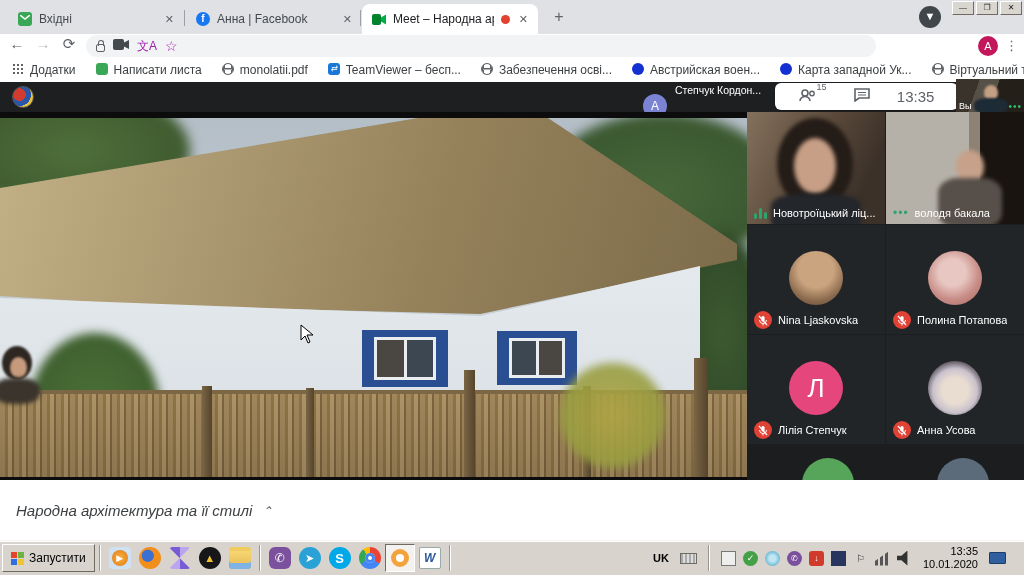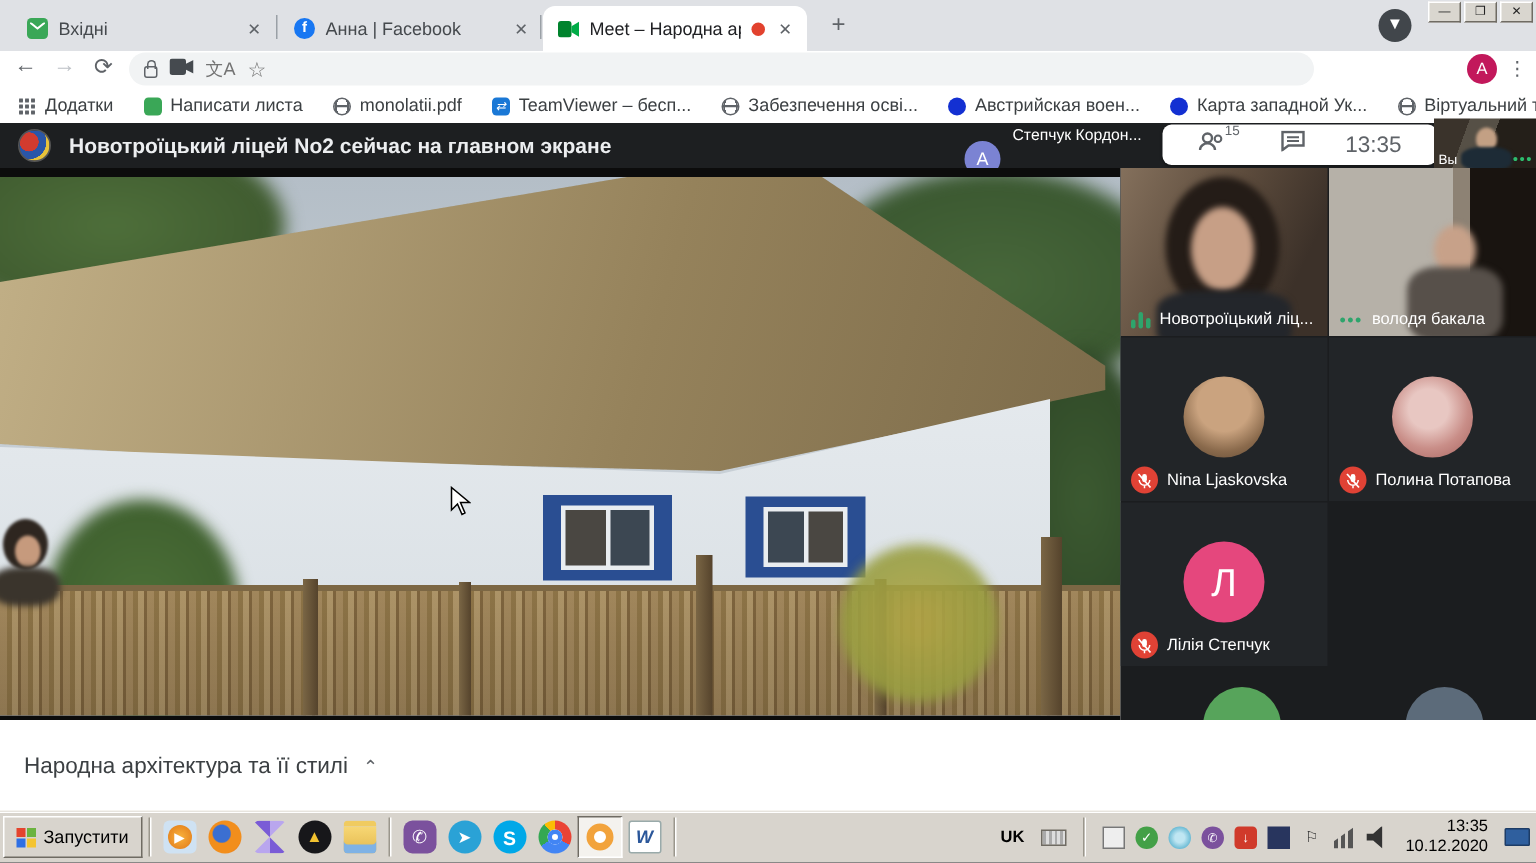--- a/index.html
+++ b/index.html
@@ -32,29 +32,29 @@
 
   
   #toolbar { position:absolute; left:0; top:34px; width:1024px; height:24px; background:#fff; }
   .navic { position:absolute; top:1px; font-size:15px; color:#5f6368; width:22px; text-align:center; }
   #omnibox { position:absolute; left:86px; top:1px; width:790px; height:22px; border-radius:11px;
     background:#f1f3f4; display:flex; align-items:center; padding:0 10px; gap:8px; }
   #omnibox .url { flex:1; font-size:12.5px; color:#202124; }
   .lock { width:9px; height:8px; border:1.5px solid #5f6368; border-radius:2px; position:relative; margin-top:3px;}
   .lock:before { content:""; position:absolute; left:1px; top:-5px; width:4px; height:5px;
     border:1.5px solid #5f6368; border-bottom:none; border-radius:3px 3px 0 0; }
-  .boxic { font-size:12px; color:#737373; }
+  .boxic { font-size:12px; color:#a21caf; }
   #profile-badge { position:absolute; right:26px; top:2px; width:20px; height:20px; border-radius:50%;
     background:#c2185b; color:#fff; font-size:11px; text-align:center; line-height:20px; }
   #menu-dots { position:absolute; right:6px; top:2px; color:#5f6368; font-size:13px; line-height:20px; }
 
   
   #bookmarks { position:absolute; left:0; top:58px; width:1024px; height:24px; background:#fff;
     display:flex; align-items:center; gap:20px; padding:0 12px; font-size:12px; color:#3c4043; }
-  .bm { display:flex; align-items:flex-end; gap:6px; white-space:nowrap; }
+  .bm { display:flex; align-items:flex-start; gap:6px; white-space:nowrap; }
   .bmic { width:12px; height:12px; border-radius:50%; flex:none; }
   .bmic.grid { border-radius:2px; background:
     radial-gradient(circle 1.5px, #5f6368 1.4px, transparent 1.5px) 0 0/4px 4px; }
   .bmic.globe { border:1.5px solid #5f6368; background:
     linear-gradient(#5f6368 0 0) center/100% 1.5px no-repeat,
     radial-gradient(ellipse 3px 5px, transparent 3.6px, #5f6368 3.2px 4.6px, transparent 4.9px); }
   .bmic.green { background:#3aa757; border-radius:3px; }
   .bmic.tv { background:#1a78d6; border-radius:3px; color:#fff; font-size:8px; text-align:center; line-height:12px; }
   .bmic.blue { background:#1330d2; }
 
@@ -132,37 +132,37 @@
   #v1 { left:0; top:0; background:linear-gradient(115deg,#84705c,#5c4b3c 45%,#3c3129 80%); }
   #v2 { left:139px; top:0; background:linear-gradient(90deg,#b6b1a8 0 60%,#8d8274 60% 68%,#191410 68%); }
   #a1 { left:0; top:113px; } #a2 { left:139px; top:113px; }
   #a3 { left:0; top:223px; } #a4 { left:139px; top:223px; }
   .fig { position:absolute; border-radius:50%; filter:blur(2px); }
   .pcircle { position:absolute; top:346px; width:52px; height:52px; border-radius:50%; }
 
   
   #footer { position:absolute; left:0; top:480px; width:1024px; height:60px; background:#fff; }
   #meeting-title { position:absolute; left:16px; top:22px; font-size:15px; color:#3c4043;
-    display:flex; gap:10px; align-items:center; }
+    display:flex; gap:10px; align-items:center;font-style:italic; }
   #meeting-title .chev { color:#5f6368; font-size:12px; }
 
   
   #taskbar { position:absolute; left:0; top:540px; width:1024px; height:35px; background:#d8d4cd;
     border-top:1px solid #f5f3ef; box-shadow:inset 0 1px 0 #fff; display:flex; align-items:center; }
   #start-btn { margin-left:2px; height:28px; display:flex; align-items:center; gap:5px; padding:0 8px;
     background:#d8d4cd; border:1px solid; border-color:#fff #6f6b63 #6f6b63 #fff; font-size:12px;
     color:#000; }
   .winlogo { width:13px; height:13px; display:grid; grid-template-columns:1fr 1fr; gap:1px; }
   .winlogo i { display:block; } .winlogo .r{background:#e4442e;} .winlogo .g{background:#6cb33f;}
   .winlogo .b{background:#2e6fe4;} .winlogo .y{background:#f4c430;}
   .tb-sep { width:2px; height:26px; margin:0 4px; border-left:1px solid #9a968c; border-right:1px solid #fff; }
   .ql { width:30px; height:28px; display:flex; align-items:center; justify-content:center; flex:none; }
   .ql.pressed { background:#f4f2ee; border:1px solid; border-color:#6f6b63 #fff #fff #6f6b63; }
   .ic24 { width:22px; height:22px; border-radius:4px; position:relative; flex:none; }
-  #tray { margin-left:auto; display:flex; align-items:center; gap:7px; padding-right:4px; }
+  #tray { margin-left:auto; display:flex; align-items:center; gap:7px; padding-right:18px; }
   #lang { font-size:11px; font-weight:bold; color:#000; padding:2px 4px; }
   .trayic { width:15px; height:15px; display:flex; align-items:center; justify-content:center;
     font-size:10px; flex:none; }
   #clock { text-align:right; font-size:11px; line-height:13px; color:#000; margin:0 4px; }
   #show-desktop { width:17px; height:12px; background:#2f5f9e; border:1px solid #1d3c66; border-radius:1px; }
   .kbd { width:17px; height:11px; border:1px solid #6f6b63; background:
     repeating-linear-gradient(90deg,#aaa 0 2px,#ddd 2px 4px); }
 </style>
 </head>
 <body>
@@ -257,21 +257,20 @@
       </span>
     <span class="bm">
       <i class="bmic globe"></i>
       <span>Віртуальний тур ук...</span>
       </span>
 
   </div>
 
   <div id="banner">
     <div id="banner-logo"></div>
-    <div id="banner-title">Новотроїцький ліцей No2 сейчас на главном экране</div>
   </div>
   <div id="presenter">
     <div id="presenter-avatar">A</div>
     <div id="presenter-names">
       <div>Степчук Кордон...</div>
       <div class="sub">и еще 6 чел.</div>
     </div>
   </div>
   <div id="banner-panel">
     <span class="panel-ic">
@@ -387,20 +386,33 @@
         <span class="mic-off-badge">
           <svg width="10" height="11" viewBox="0 0 10 11">
               <rect x="3.4" y="1" width="3.2" height="5.5" rx="1.6" fill="#fff"></rect>
               <path d="M1.5 5a3.5 3.5 0 0 0 7 0M5 8.5v2" stroke="#fff" stroke-width="1" fill="none"></path>
               <line x1="1" y1="1" x2="9" y2="10" stroke="#fff" stroke-width="1.2"></line>
             </svg>
         </span>
         <span class="nm">Лілія Степчук</span>
       </div>
     </div>
+    <div class="tile" id="a4">
+      <div class="avatar" style="background:radial-gradient(circle at 50% 55%, #e9ddd2 0 32%, #c9c2cc 55%, #3e3640 80%)"></div>
+      <div class="tile-label">
+        <span class="mic-off-badge">
+          <svg width="10" height="11" viewBox="0 0 10 11">
+              <rect x="3.4" y="1" width="3.2" height="5.5" rx="1.6" fill="#fff"></rect>
+              <path d="M1.5 5a3.5 3.5 0 0 0 7 0M5 8.5v2" stroke="#fff" stroke-width="1" fill="none"></path>
+              <line x1="1" y1="1" x2="9" y2="10" stroke="#fff" stroke-width="1.2"></line>
+            </svg>
+        </span>
+        <span class="nm">Анна Усова</span>
+      </div>
+    </div>
     <div class="pcircle" style="left:55px;background:#57a45b"></div>
     <div class="pcircle" style="left:190px;background:#5c6b7a"></div>
   </div>
 
   <div id="footer">
     <div id="meeting-title">
       <span>Народна архітектура та її стилі</span>
       <span class="chev">⌃</span>
     </div>
 
@@ -466,19 +478,19 @@
       <span class="trayic" style="border-radius:50%;background:#43a047;color:#fff;font-size:9px">✓</span>
       <span class="trayic" style="border-radius:50%;background:radial-gradient(#bfe6f2 30%,#2e9bbf)"></span>
       <span class="trayic" style="border-radius:50%;background:#7b519d;color:#fff;font-size:8px">✆</span>
       <span class="trayic" style="border-radius:3px;background:#d03a2b;color:#fff;font-size:9px">↓</span>
       <span class="trayic" style="background:#28355e"></span>
       <span class="trayic" style="color:#333">⚐</span>
       <span class="trayic" style="background:repeating-linear-gradient(90deg,#555 0 3px,transparent 3px 5px);clip-path:polygon(0 70%,100% 0,100% 100%,0 100%)"></span>
       <span class="trayic" style="background:#333;clip-path:polygon(0 35%,30% 35%,70% 0,70% 100%,30% 65%,0 65%)"></span>
       <div id="clock">
         <div>13:35</div>
-        <div>10.12.2020</div>
+        <div>10.01.2020</div>
       </div>
       <span id="show-desktop"></span>
     </div>
   </div>
 
 </div>
 
 </body></html>

